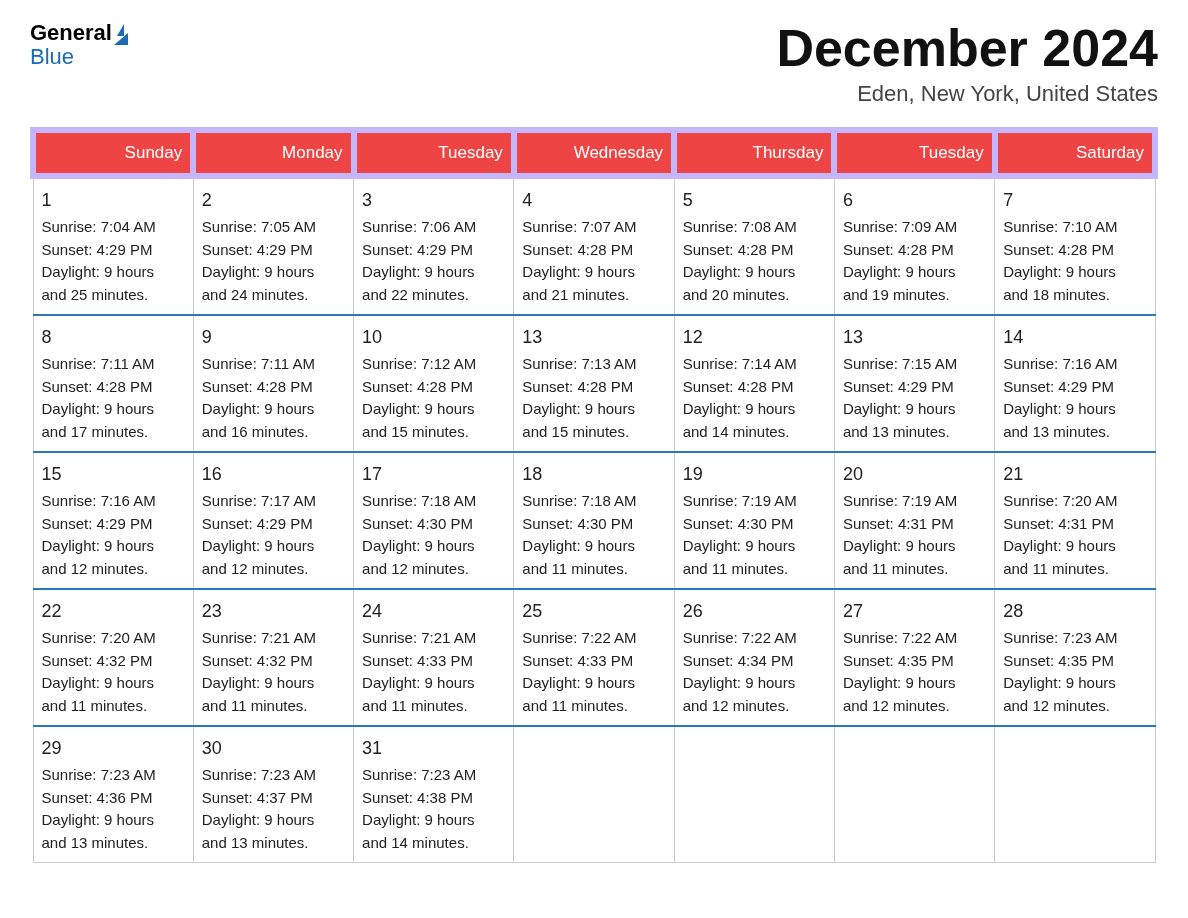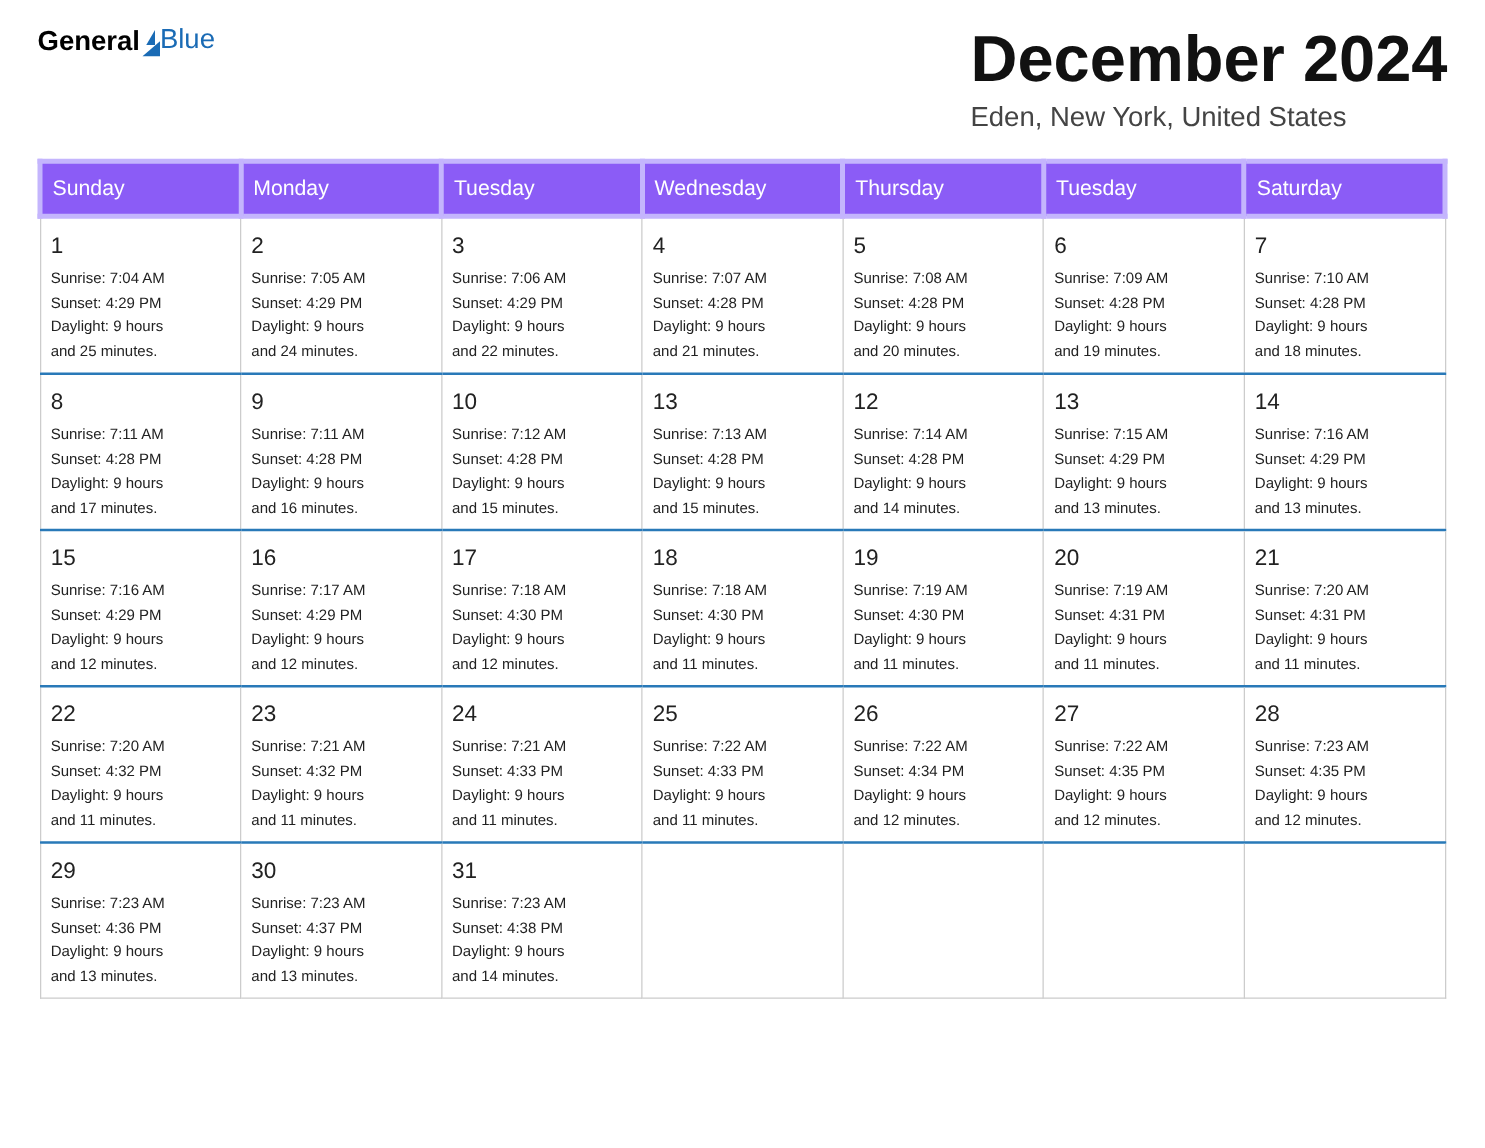--- a/index.html
+++ b/index.html
@@ -28,80 +28,80 @@
       color: #000000;
     }
     .logo-text-blue {
       font-size: 22px;
       font-weight: normal;
       color: #1a6bb5;
       display: block;
       margin-top: -2px;
     }
     .title-section {
-      text-align: left;
+      text-align: right;
     }
     .month-title {
       font-size: 52px;
       font-weight: bold;
       color: #111111;
       line-height: 1.1;
     }
     .location-title {
       font-size: 22px;
       color: #444444;
       margin-top: 4px;
     }
     table {
       width: 100%;
       border-collapse: collapse;
       table-layout: fixed;
     }
     thead tr th {
-      background-color: #8b5cf6;
+      background-color: #ef4444;
       color: #ffffff;
       padding: 10px 8px;
-      text-align: left;
+      text-align: right;
       font-size: 17px;
       font-weight: normal;
-      border: 4px solid #c4b5fd;
+      border: 6px solid #c4b5fd;
     }
     tbody tr td {
       vertical-align: top;
       padding: 8px 8px;
       border: 1px solid #cccccc;
       border-top: 2px solid #2979b8;
       font-size: 13px;
       color: #222222;
       line-height: 1.5;
       height: 110px;
     }
     .day-number {
       font-size: 18px;
       font-weight: normal;
       display: block;
       margin-bottom: 2px;
     }
     .day-info {
-      font-size: 12px;
+      font-size: 15px;
       color: #222222;
     }
     .empty-cell {
       background: #ffffff;
     }
     tbody tr:last-child td {
       height: 100px;
     }
   </style>
 </head>
 <body>
 
 <div class="header">
   <div class="logo">
-    <div style="display:flex; align-items:flex-start;">
+    <div style="display:flex; flex-direction:column; align-items:flex-start;">
       <div style="display:flex; align-items:center;">
         <span class="logo-text-general">General</span>
         <div style="display:inline-flex; flex-direction:column; align-items:center; margin-left:2px; margin-top:2px;">
           <div style="width:0; height:0; border-left:7px solid transparent; border-right:0px solid transparent; border-bottom:12px solid #1a6bb5;"></div>
           <div style="width:0; height:0; border-left:14px solid transparent; border-right:0px solid transparent; border-bottom:12px solid #1a6bb5; margin-top:-3px;"></div>
         </div>
       </div>
       <span class="logo-text-blue">Blue</span>
     </div>
   </div>

